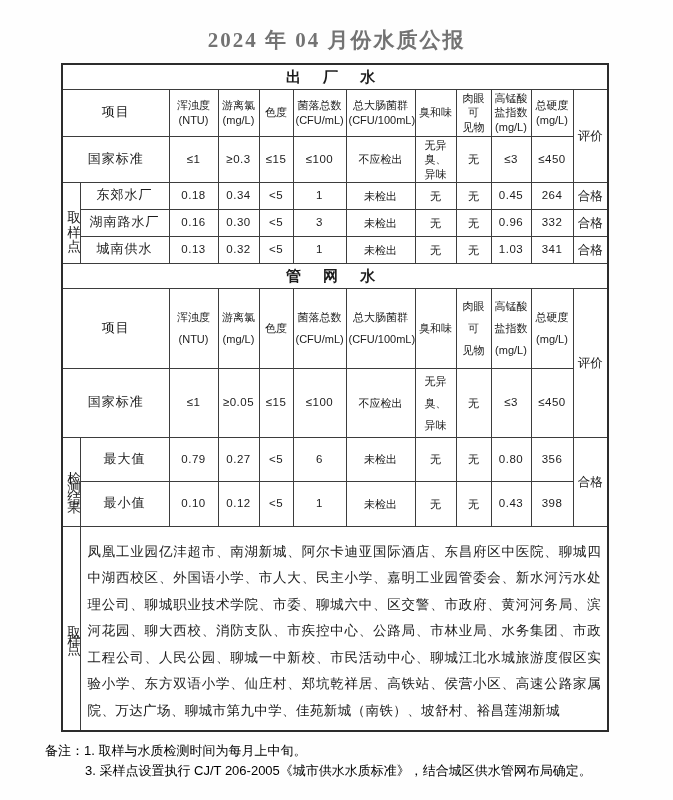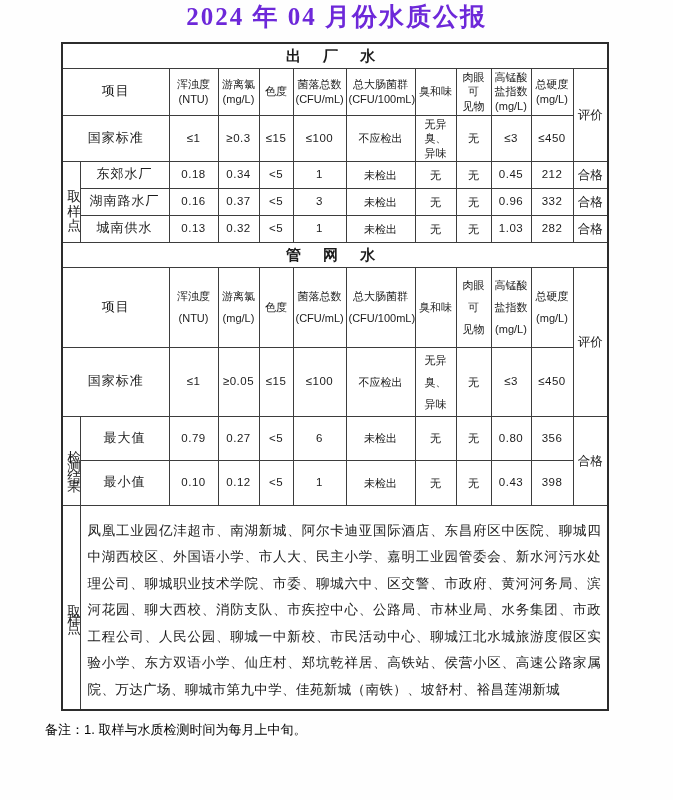--- a/index.html
+++ b/index.html
@@ -3,23 +3,23 @@
 <meta charset="utf-8">
 <style>
   html,body{margin:0;padding:0;}
   body{
     width:673px;height:800px;background:#fbfbfb;
     font-family:"Liberation Sans", sans-serif;color:#1b1b1b;
     -webkit-font-smoothing:antialiased;
   }
   .page{position:relative;width:673px;height:800px;background:#fefefe;overflow:hidden;}
   .title{
-    margin:0;text-align:center;
+    margin:0;padding-top:26px;text-align:center;
     font-family:"Liberation Serif", serif;
-    font-size:25px;font-weight:600;letter-spacing:2px;color:#6d28d9;
+    font-size:21px;font-weight:600;letter-spacing:2px;color:#737373;
   }
   table.report{
     border-collapse:collapse;table-layout:fixed;
     width:546px;margin:9px 0 0 61px;
     border:2px solid #2c2c2c;background:#fff;
   }
   td{
     border:1px solid #3d3d3d;text-align:center;vertical-align:middle;
     padding:1px 2px;font-size:11px;line-height:1.3;color:#1b1b1b;overflow:hidden;
   }
@@ -150,47 +150,47 @@
       <td rowspan="3"><span class="vlabel vs14">取样点</span></td>
       <td class="biglabel">东郊水厂</td>
       <td class="num">0.18</td>
       <td class="num">0.34</td>
       <td class="num">&lt;5</td>
       <td class="num">1</td>
       <td>未检出</td>
       <td>无</td>
       <td>无</td>
       <td class="num">0.45</td>
-      <td class="num">212</td>
+      <td class="num">264</td>
       <td class="eval">合格</td>
     </tr>
     <tr style="height:27px">
       <td class="biglabel">湖南路水厂</td>
       <td class="num">0.16</td>
-      <td class="num">0.37</td>
+      <td class="num">0.30</td>
       <td class="num">&lt;5</td>
       <td class="num">3</td>
       <td>未检出</td>
       <td>无</td>
       <td>无</td>
       <td class="num">0.96</td>
       <td class="num">332</td>
       <td class="eval">合格</td>
     </tr>
     <tr style="height:27px">
       <td class="biglabel">城南供水</td>
       <td class="num">0.13</td>
       <td class="num">0.32</td>
       <td class="num">&lt;5</td>
       <td class="num">1</td>
       <td>未检出</td>
       <td>无</td>
       <td>无</td>
       <td class="num">1.03</td>
-      <td class="num">282</td>
+      <td class="num">341</td>
       <td class="eval">合格</td>
     </tr>
 
     <tr style="height:25px">
       <td class="section" colspan="12">管 网 水</td>
     </tr>
 
     <tr class="tall" style="height:80px">
       <td class="biglabel" colspan="2">项目</td>
       <td class="hdr">
@@ -292,15 +292,16 @@
 
     <tr style="height:187px">
       <td><span class="vlabel vs8">取样点</span></td>
       <td class="samp" colspan="11">凤凰工业园亿沣超市、南湖新城、阿尔卡迪亚国际酒店、东昌府区中医院、聊城四中湖西校区、外国语小学、市人大、民主小学、嘉明工业园管委会、新水河污水处理公司、聊城职业技术学院、市委、聊城六中、区交警、市政府、黄河河务局、滨河花园、聊大西校、消防支队、市疾控中心、公路局、市林业局、水务集团、市政工程公司、人民公园、聊城一中新校、市民活动中心、聊城江北水城旅游度假区实验小学、东方双语小学、仙庄村、郑坑乾祥居、高铁站、侯营小区、高速公路家属院、万达广场、聊城市第九中学、佳苑新城（南铁）、坡舒村、裕昌莲湖新城</td>
     </tr>
   </tbody>
     </table>
 
   <div class="notes">
     <div class="note-line"><span>备注：</span><span>1. 取样与水质检测时间为每月上中旬。</span></div>
+    <div class="note-line"><span class="indent" style="display:inline-block">3. 采样点设置执行 CJ/T 206-2005《城市供水水质标准》，结合城区供水管网布局确定。</span></div>
   </div>
 
 </div>
 
 </body></html>

